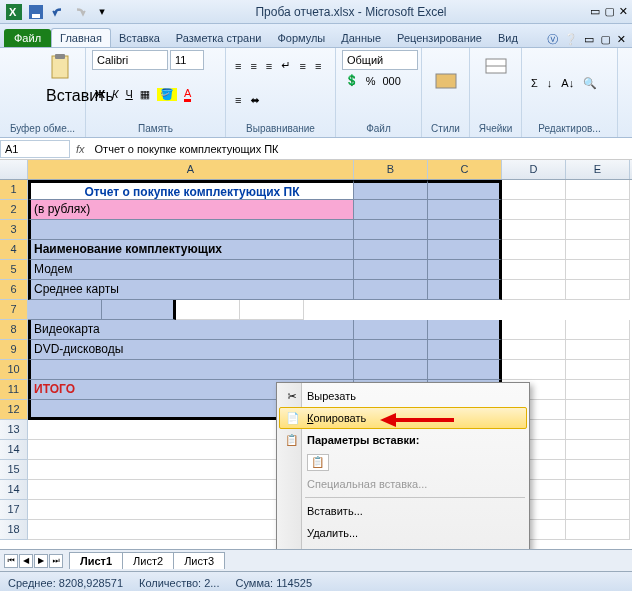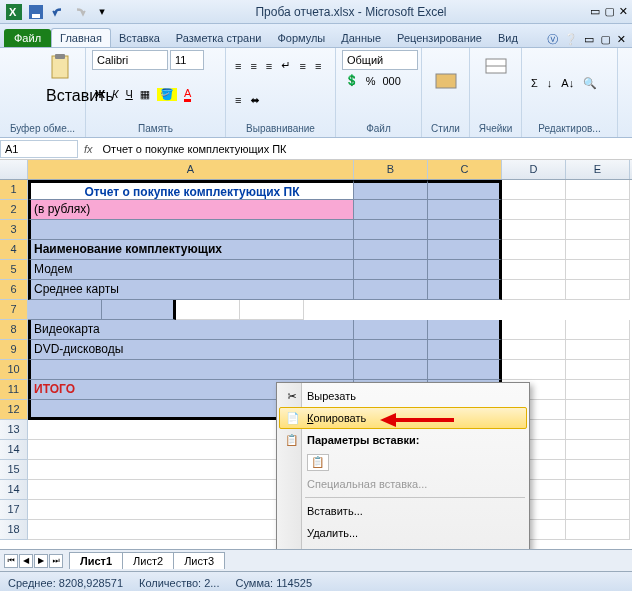--- a/index.html
+++ b/index.html
@@ -14,21 +14,21 @@
 .tab{padding:3px 8px;color:#1f3a5a;cursor:default;}
 .tab.active{background:#f5f9fe;border:1px solid #a7bdd6;border-bottom:none;border-radius:3px 3px 0 0;}
 .tabs-right{margin-left:auto;display:flex;gap:6px;padding-right:6px;align-items:center;}
 .ribbon{height:90px;background:linear-gradient(#f5f9fe,#e1ecf9);display:flex;border-bottom:1px solid #a7bdd6;}
 .rgroup{border-right:1px solid #c5d6e8;padding:2px 6px;display:flex;flex-direction:column;justify-content:space-between;}
 .rgroup-label{text-align:center;font-size:10px;color:#3a5a7a;padding:1px 0;}
 .rg-content{display:flex;gap:3px;align-items:center;flex-wrap:wrap;height:66px;}
 .rbtn{border:1px solid transparent;padding:1px 2px;display:flex;align-items:center;justify-content:center;}
 .combo{border:1px solid #abc;background:#fff;padding:1px 4px;font-size:11px;height:20px;display:flex;align-items:center;}
 .formula-row{height:22px;background:#fff;border-bottom:1px solid #ccc;display:flex;align-items:center;font-size:12px;}
-.namebox{width:78px;border:1px solid #bcd;padding:2px 4px;}
+.namebox{width:70px;border:1px solid #bcd;padding:2px 4px;}
 .fx{padding:0 6px;font-style:italic;color:#555;}
 .formula-input{flex:1;padding:2px 4px;border:none;}
 .grid-area{position:relative;height:389px;overflow:hidden;background:#fff;}
 .col-headers{display:flex;background:linear-gradient(#f3f6fa,#e1e8f0);border-bottom:1px solid #9ab;height:20px;}
 .rowh-corner{width:28px;border-right:1px solid #bcd;}
 .colh{border-right:1px solid #bcd;text-align:center;line-height:19px;color:#1f3a5a;}
 .colh.sel{background:#f9d37a;}
 .colA{width:326px;}
 .colB{width:74px;}
 .colC{width:74px;}

